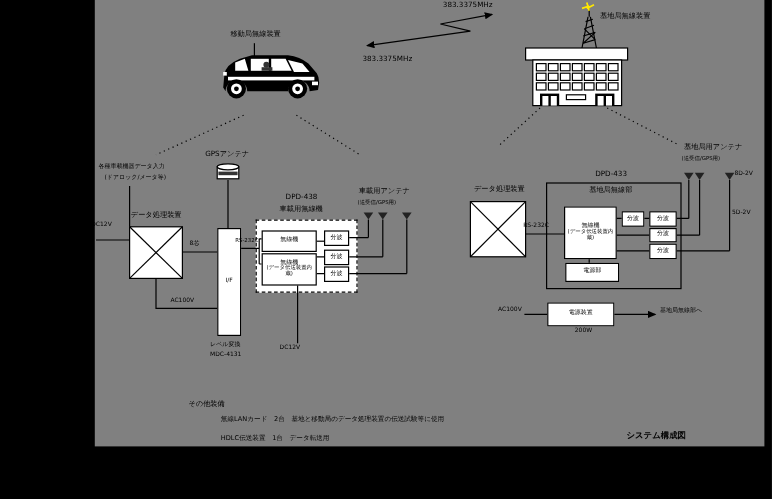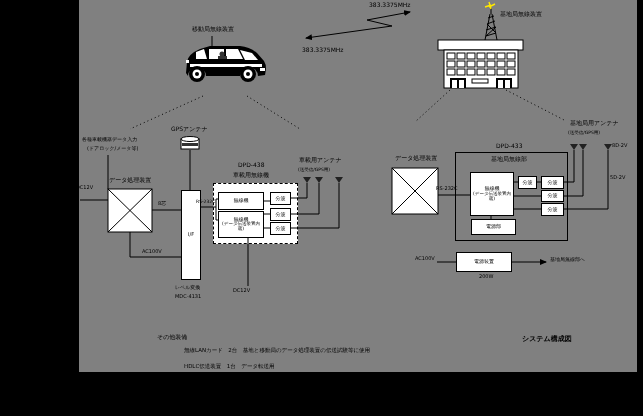--- a/index.html
+++ b/index.html
@@ -233,14 +233,14 @@
   <div class="lb t45" style="left:568px;top:131px;">(送受信/GPS用)</div>
   <div class="lb t5" style="left:612px;top:143px;">8D-2V</div>
   <div class="lb t5" style="left:610px;top:175px;">5D-2V</div>
   <div class="lb t5" style="left:415px;top:256px;">AC100V</div>
   <div class="lb t5" style="left:550px;top:257px;">基地局無線部へ</div>
   <div class="lb t5" style="left:479px;top:274px;">200W</div>
 
   <div class="lb" style="left:157px;top:334px;">その他装備</div>
   <div class="lb t55" style="left:184px;top:347px;">無線LANカード　2台　基地と移動局のデータ処理装置の伝送試験等に使用</div>
   <div class="lb t55" style="left:184px;top:363px;">HDLC伝送装置　1台　データ転送用</div>
-  <div class="lb t7" style="left:522px;top:336px;">システム構成図</div>
+  <div class="lb t7" style="left:522px;top:360px;">システム構成図</div>
 </div>
 
 </body></html>

